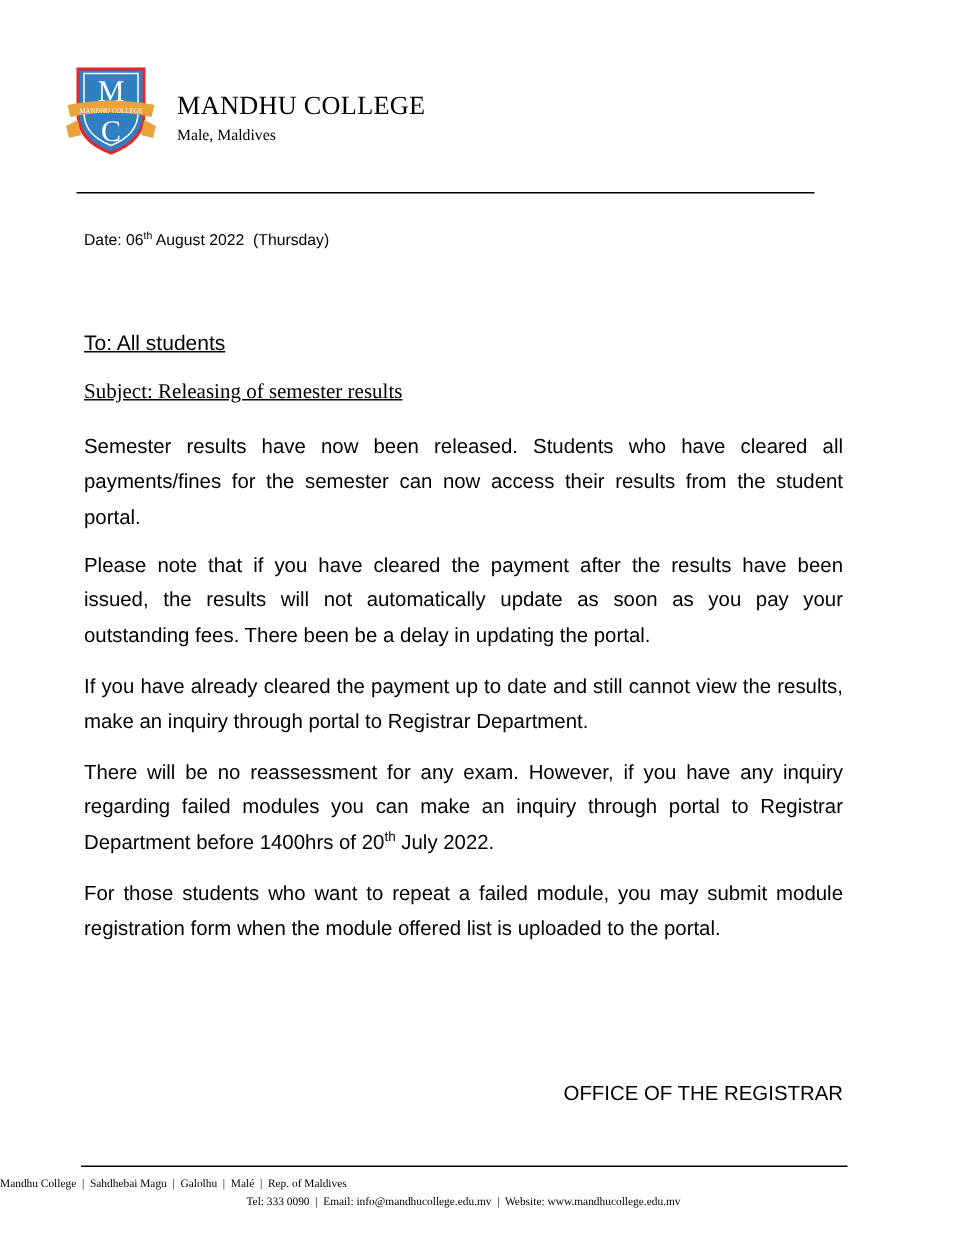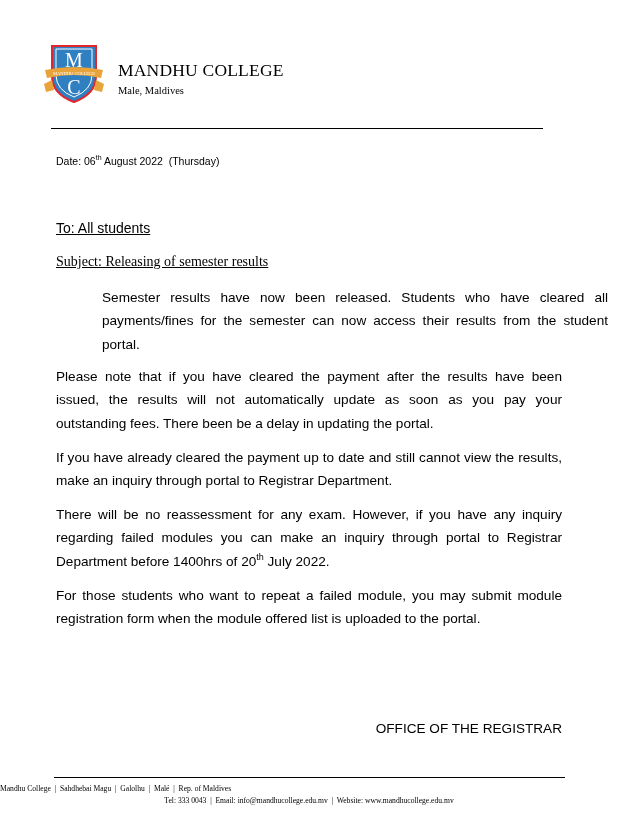--- a/index.html
+++ b/index.html
@@ -11,21 +11,21 @@
     .header-rule { position: absolute; left: 51px; top: 128px; width: 492px; height: 1px; background: #000; }
 
     .date { position: absolute; left: 56px; top: 154px; font-family: "Liberation Sans", sans-serif; font-size: 10.5px; }
     .date sup { font-size: 7px; }
 
     .to { position: absolute; left: 56px; top: 220px; font-family: "Liberation Sans", sans-serif; font-size: 14px; text-decoration: underline; }
     .subject { position: absolute; left: 56px; top: 254px; font-family: Liberation Serif, serif; font-size: 14px; text-decoration: underline; }
 
     .para { position: absolute; left: 56px; width: 506px; font-family: "Liberation Sans", sans-serif; font-size: 13.6px; line-height: 23.3px; text-align: justify; text-align-last: left; }
     .para sup { font-size: 9px; line-height: 0; }
-    .p1 { top: 286px; margin-left: 46px; }
+    .p1 { top: 286px; }
     .p2 { top: 365px; }
     .p3 { top: 446px; }
     .p4 { top: 503px; }
     .p5 { top: 584px; }
 
     .signoff { position: absolute; right: 76px; top: 692px; font-family: "Liberation Sans", sans-serif; font-size: 13.6px; margin-top: 29px; }
 
     .footer-rule { position: absolute; left: 54px; top: 777px; width: 511px; height: 1px; background: #000; }
     .footer-line1 { position: absolute; left: 0; width: 638px; top: 784px; text-align: left; font-family: "Liberation Serif", serif; font-size: 7.6px; }
     .footer-line2 { position: absolute; left: 0; width: 618px; top: 796px; text-align: center; font-family: "Liberation Serif", serif; font-size: 7.6px; }
@@ -58,13 +58,13 @@
 <div class="para p1">Semester results have now been released. Students who have cleared all payments/fines for the semester can now access their results from the student portal.</div>
 <div class="para p2">Please note that if you have cleared the payment after the results have been issued, the results will not automatically update as soon as you pay your outstanding fees. There been be a delay in updating the portal.</div>
 <div class="para p3">If you have already cleared the payment up to date and still cannot view the results, make an inquiry through portal to Registrar Department.</div>
 <div class="para p4"><span>There will be no reassessment for any exam. However, if you have any inquiry regarding failed modules you can make an inquiry through portal to Registrar Department before 1400hrs of 20</span><sup>th</sup><span> July 2022.</span></div>
 <div class="para p5">For those students who want to repeat a failed module, you may submit module registration form when the module offered list is uploaded to the portal.</div>
 
 <div class="signoff">OFFICE OF THE REGISTRAR</div>
 
 <div class="footer-rule"></div>
 <div class="footer-line1" style="white-space:pre">Mandhu College  |  Sahdhebai Magu  |  Galolhu  |  Malé  |  Rep. of Maldives</div>
-<div class="footer-line2" style="white-space:pre">Tel: 333 0043  |  Email: info@mandhucollege.edu.mv  |  Website: www.mandhucollege.edu.mv</div>
+<div class="footer-line2" style="white-space:pre">Tel: 333 0090  |  Email: info@mandhucollege.edu.mv  |  Website: www.mandhucollege.edu.mv</div>
 
 </body></html>

